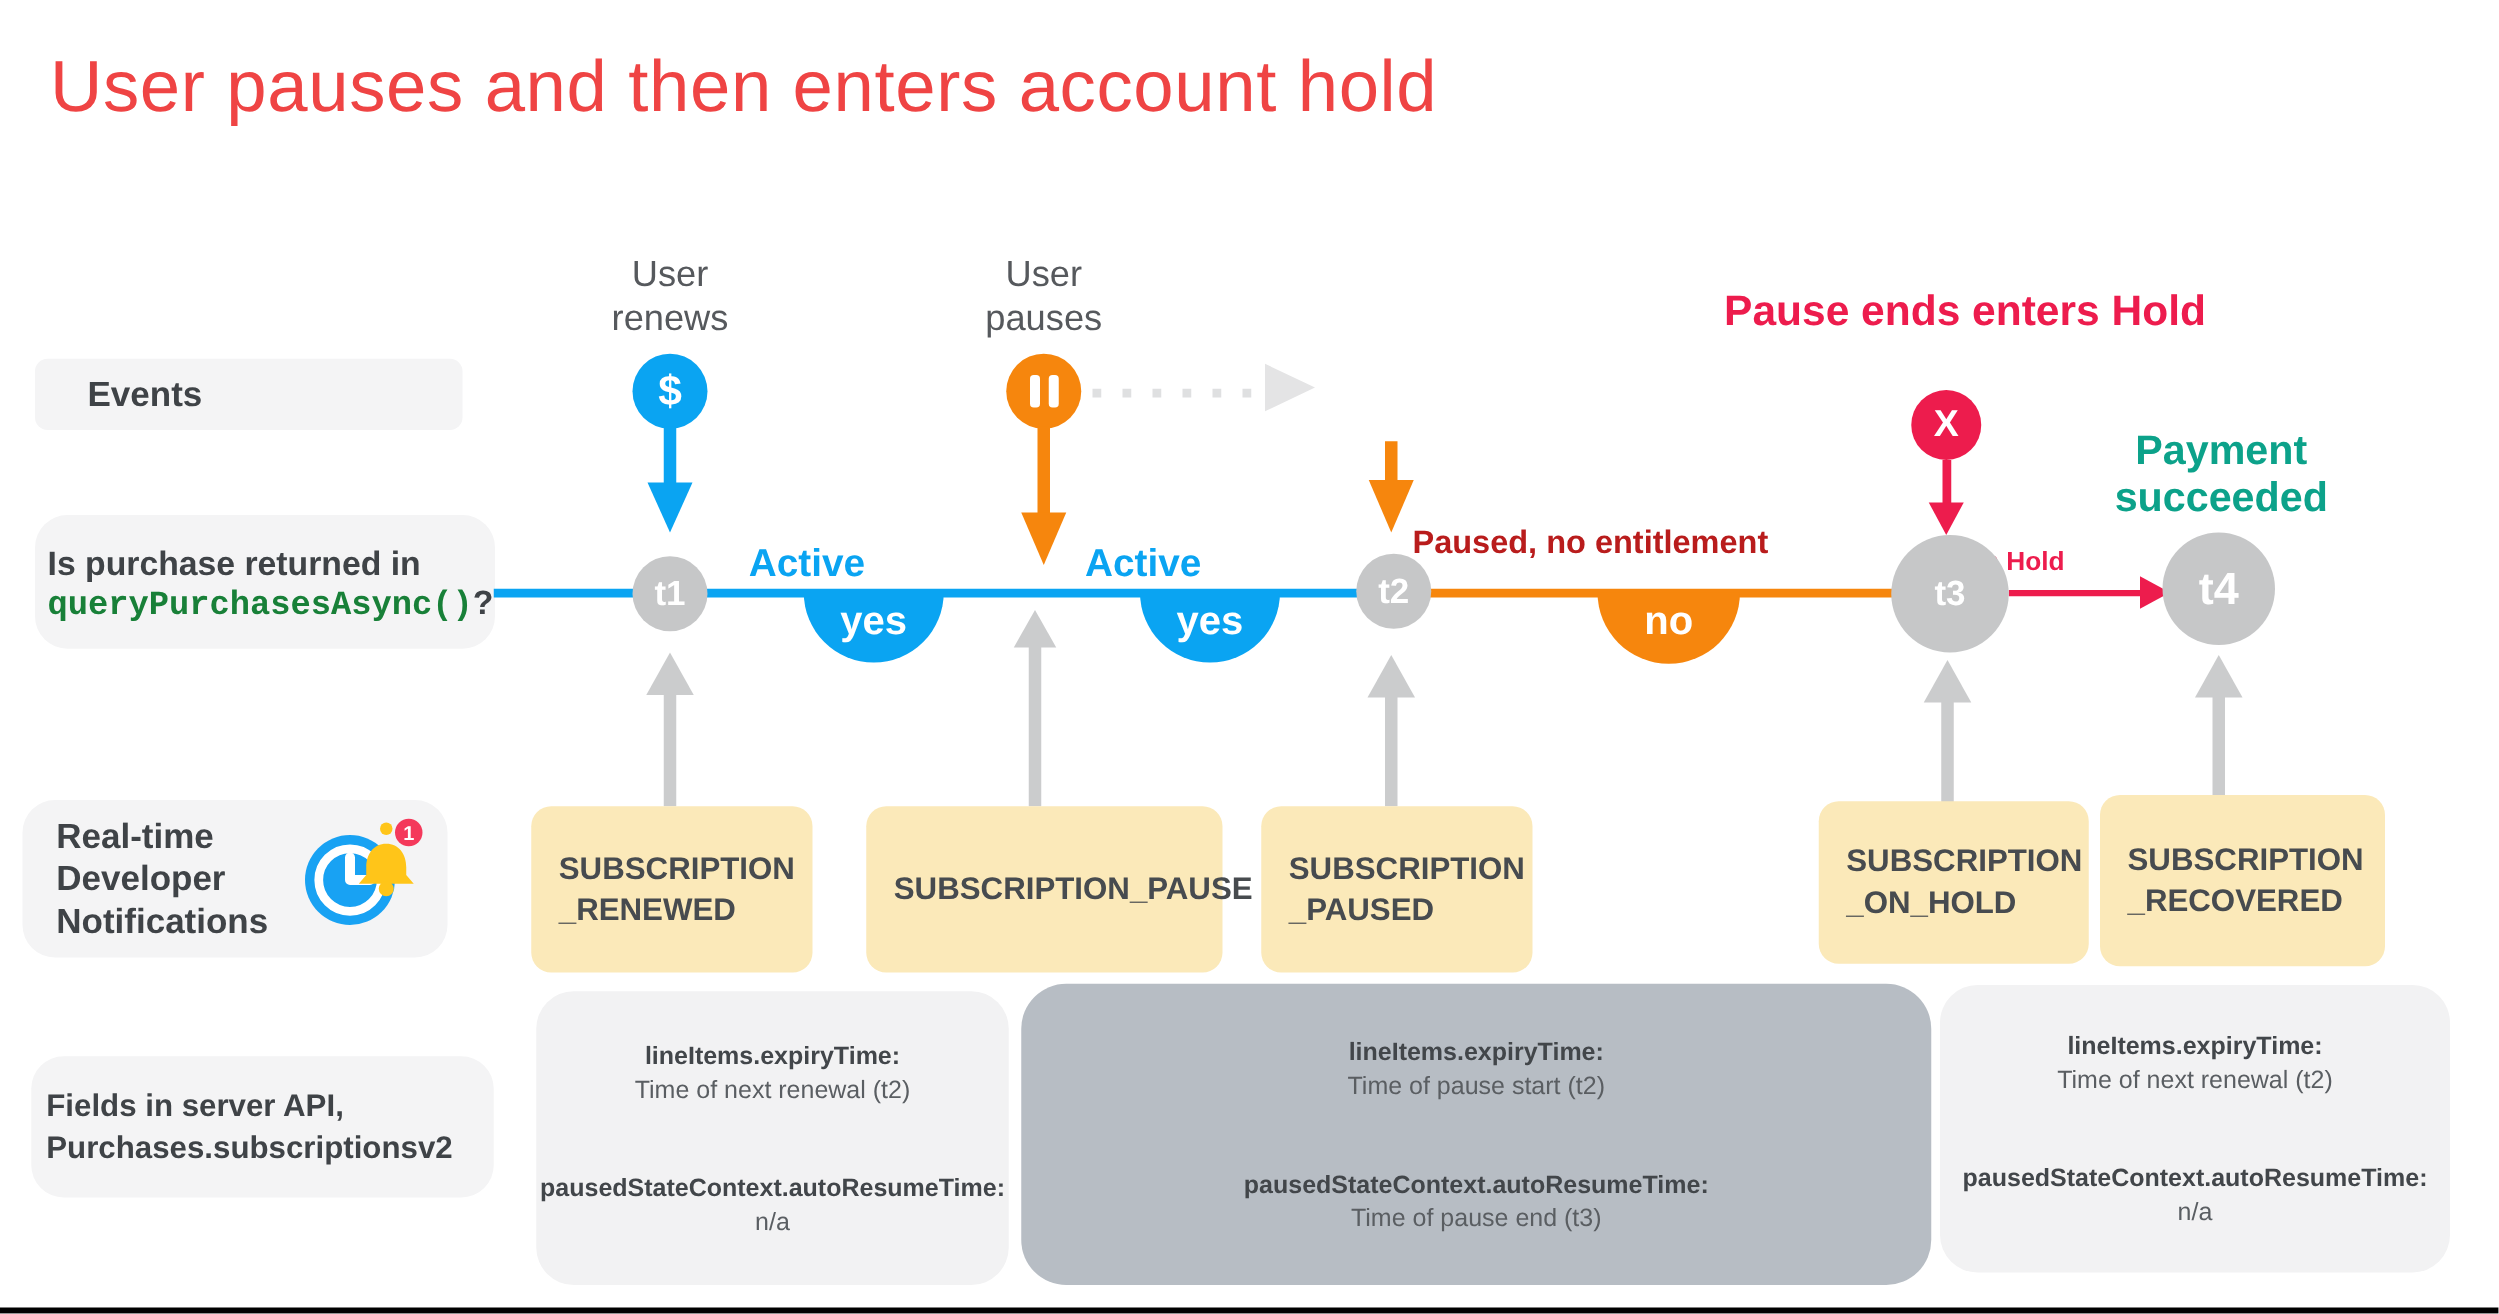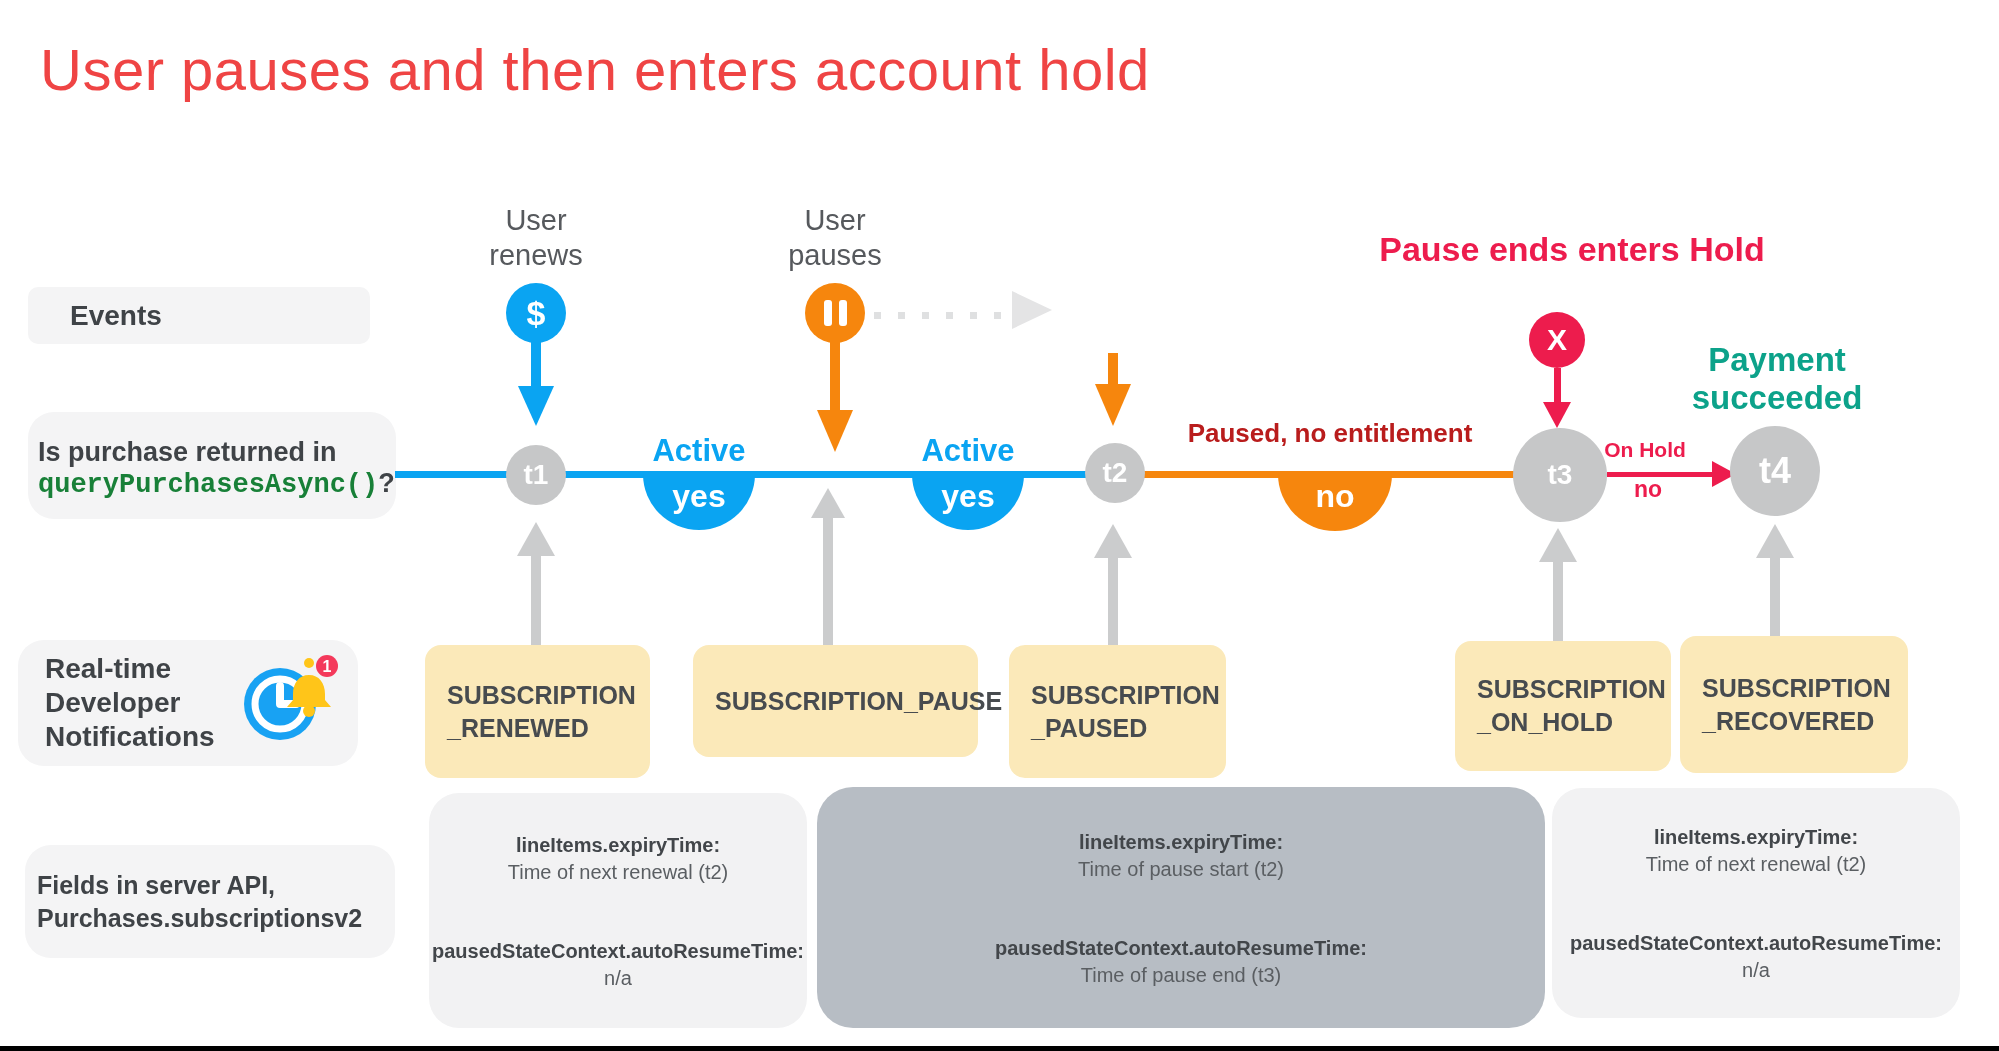--- a/index.html
+++ b/index.html
@@ -40,21 +40,21 @@
   #node-t4{left:1730px;top:426px;width:90px;height:90px;font-size:36px;z-index:2;}
 
   
   .badge{position:absolute;color:#fff;font-weight:bold;font-size:32px;text-align:center;
     border-radius:0 0 120px 120px;z-index:2;padding-top:4px;box-sizing:border-box;}
   #badge-yes-1{left:643px;top:474px;width:112px;height:56px;background:#0AA4F2;}
   #badge-yes-2{left:912px;top:474px;width:112px;height:56px;background:#0AA4F2;}
   #badge-no-1{left:1278px;top:474px;width:114px;height:57px;background:#F6860D;}
 
   
-  .seglabel{position:absolute;font-weight:bold;text-align:center;}
+  .seglabel{position:absolute;font-weight:bold;}
   #seg-active-1{left:599px;top:433px;width:200px;font-size:31px;color:#0AA4F2;}
   #seg-active-2{left:868px;top:433px;width:200px;font-size:31px;color:#0AA4F2;}
   #seg-paused{left:1130px;top:418px;width:400px;font-size:26px;color:#b91c1c;}
   #seg-onhold{left:1570px;top:438px;width:150px;font-size:21px;color:#ED1C4D;}
   #seg-onhold-no{left:1573px;top:476px;width:150px;font-size:23px;color:#ED1C4D;}
 
   
   .evlabel{position:absolute;text-align:center;}
   #ev-renews{left:436px;top:203px;width:200px;font-size:29px;line-height:35px;color:#56595D;}
   #ev-pauses{left:735px;top:203px;width:200px;font-size:29px;line-height:35px;color:#56595D;}
@@ -103,21 +103,21 @@
   #up2-shaft{left:823px;top:514px;height:131px;}
   #up3-head{left:1094px;top:524px;} #up3-shaft{left:1108px;top:554px;height:91px;}
   #up4-head{left:1539px;top:528px;} #up4-shaft{left:1553px;top:558px;height:84px;}
   #up5-head{left:1756px;top:524px;} #up5-shaft{left:1770px;top:554px;height:82px;}
 
   
   .ybox{position:absolute;background:#FBE9B9;border-radius:16px;color:#474B4F;font-weight:bold;
     font-size:25px;line-height:33px;display:flex;flex-direction:column;justify-content:center;
     padding-left:22px;box-sizing:border-box;}
   #ybox-1{left:425px;top:645px;width:225px;height:133px;}
-  #ybox-2{left:693px;top:645px;width:285px;height:112px;}
+  #ybox-2{left:693px;top:645px;width:285px;height:133px;}
   #ybox-3{left:1009px;top:645px;width:217px;height:133px;}
   #ybox-4{left:1455px;top:641px;width:216px;height:130px;}
   #ybox-5{left:1680px;top:636px;width:228px;height:137px;}
 
   
   .fbox{position:absolute;border-radius:30px;display:flex;flex-direction:column;
     justify-content:center;align-items:center;text-align:center;gap:52px;box-sizing:border-box;}
   .fbox .key{font-weight:bold;font-size:20px;color:#42464A;line-height:28px;}
   .fbox .val{font-size:20px;color:#5A5E62;line-height:26px;}
   #fbox-1{left:429px;top:793px;width:378px;height:235px;background:#F2F2F3;}

